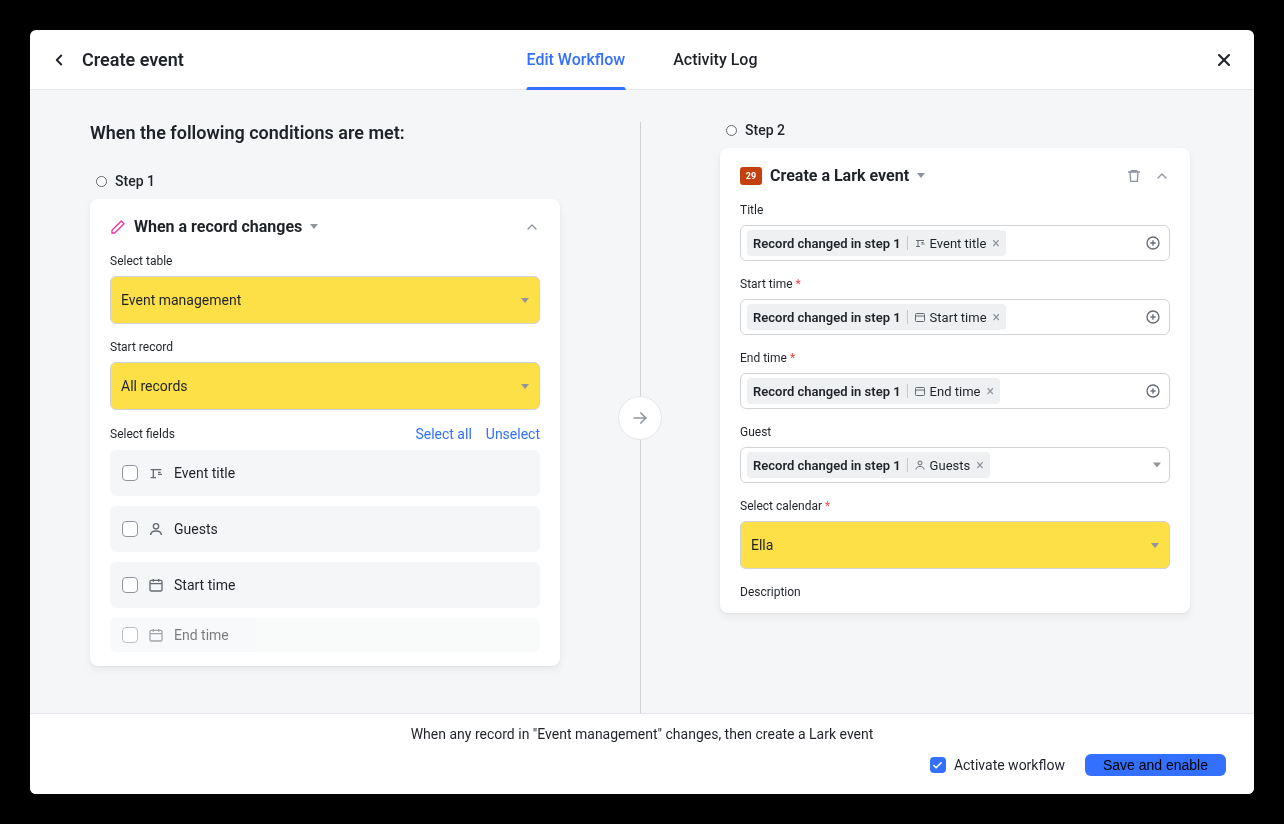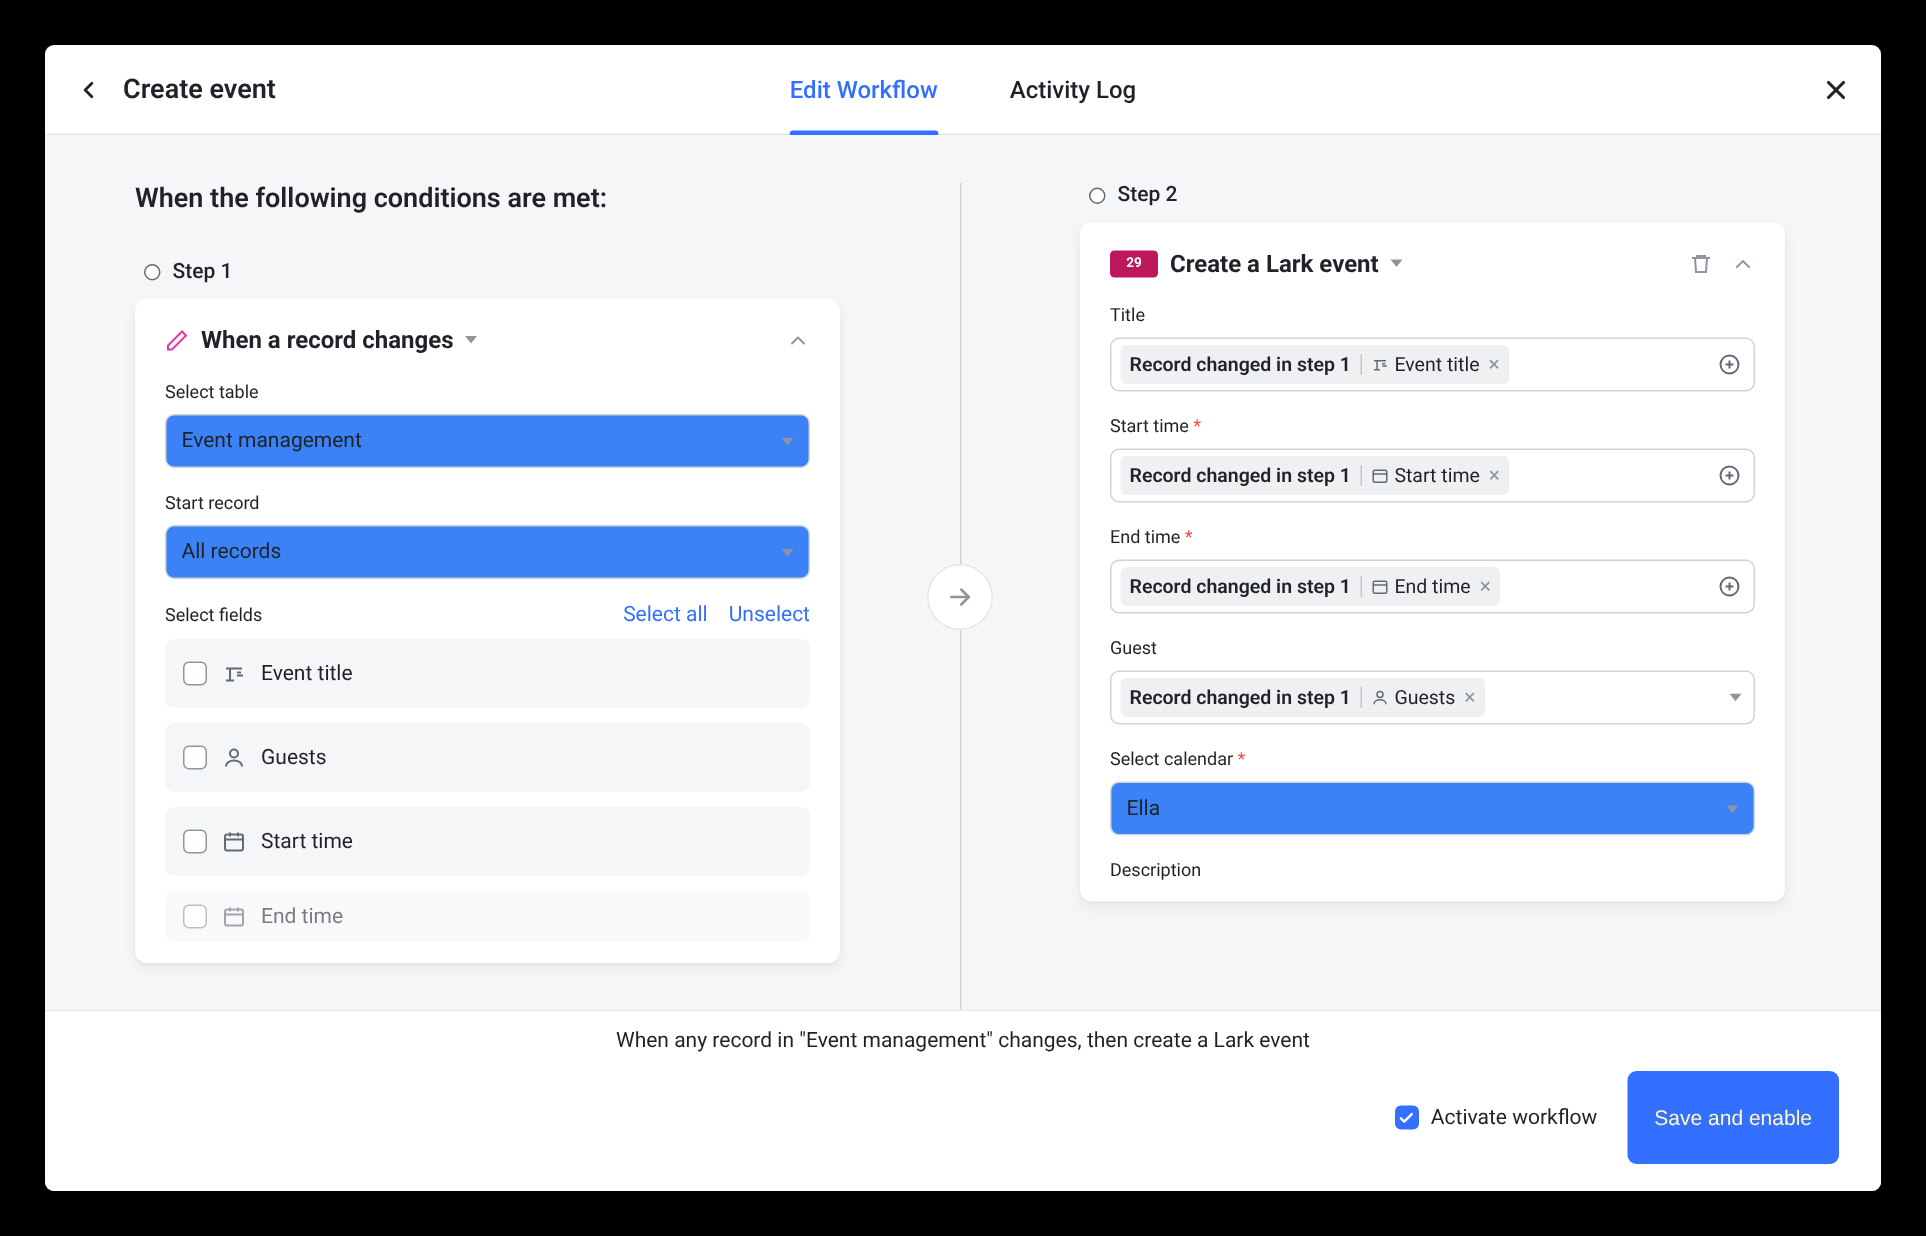--- a/index.html
+++ b/index.html
@@ -137,23 +137,23 @@
   .card-hd .spacer { flex: 1; }
   .caret-sm {
     width: 0; height: 0;
     border-left: 4px solid transparent;
     border-right: 4px solid transparent;
     border-top: 5px solid #8f959e;
   }
   .collapse-ico { color:#8f959e; cursor:pointer; }
   .trash-ico { color:#8f959e; cursor:pointer; }
   .lark-badge {
-    width: 32px; height: 18px;
+    width: 22px; height: 18px;
     border-radius: 3px;
-    background: #be185d;
+    background: #c2410c;
     color: #fff;
     font-size: 9px;
     font-weight: 700;
     display:flex; align-items:center; justify-content:center;
   }
   .pencil-ico { color:#f032a6; }
   
   .form-label {
     font-size: 12px;
     color: #1f2329;
@@ -162,25 +162,25 @@
   .form-label .req { color:#f54a45; }
   .form-row-hd {
     display:flex; align-items:center; justify-content:space-between;
     margin-bottom: 8px;
   }
   .links { font-size: 14px; display:flex; gap: 14px; }
   .link { color:#3370ff; cursor:pointer; }
   .select {
     border: 1px solid #d0d3d6;
     border-radius: 6px;
-    height: 36px;
+    height: 48px;
     padding: 0 10px;
     display:flex; align-items:center; justify-content:space-between;
     margin-bottom: 16px;
-    background:#3b82f6;
+    background:#fde047;
     cursor:pointer;
   }
   .select .val { color: #1f2329; }
   
   .field-item {
     background:#f5f6f7;
     border-radius: 6px;
     height: 46px;
     display:flex; align-items:center;
     padding: 0 12px;
@@ -248,22 +248,22 @@
     gap: 12px;
   }
   .ftr-summary { text-align:center; font-size:14px; color:#1f2329; }
   .ftr-actions { display:flex; justify-content:flex-end; align-items:center; gap:20px;}
   .chk2 {
     width:16px; height:16px; border-radius:4px; background:#3370ff;
     display:flex; align-items:center; justify-content:center; color:#fff;
   }
   .chk-row { display:flex; align-items:center; gap:8px; font-size:14px; cursor:pointer;}
   .btn-primary {
-    background:#3370ff; color:#fef9c3; border:none; border-radius:6px;
-    padding: 23px 18px; font-size:14px; font-weight:500; cursor:pointer;
+    background:#3370ff; color:#000000; border:none; border-radius:6px;
+    padding: 3px 18px; font-size:14px; font-weight:500; cursor:pointer;
   }
   svg { display:block; }
   .right-header-actions { display:flex; align-items:center; gap:12px; }
   .truncated { opacity:.6; }
 </style>
 </head>
 <body>
 
 <div class="window">
 

